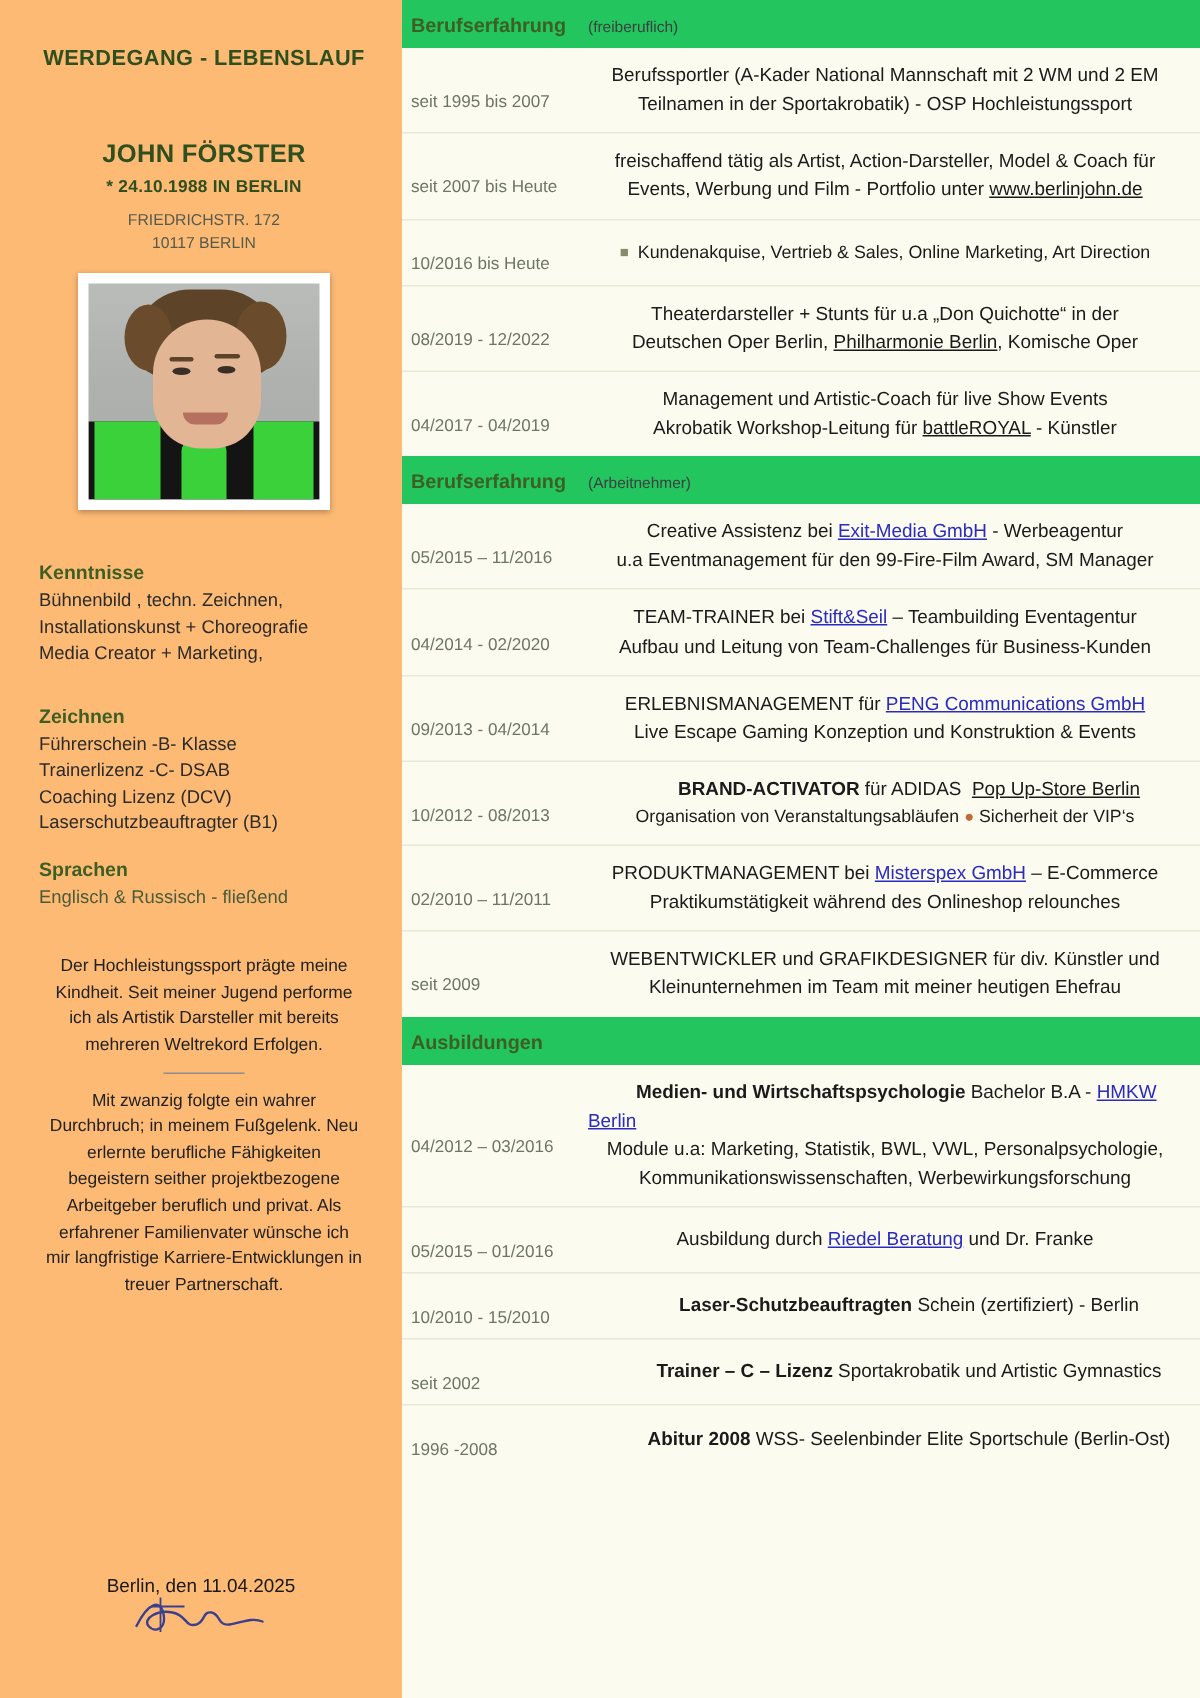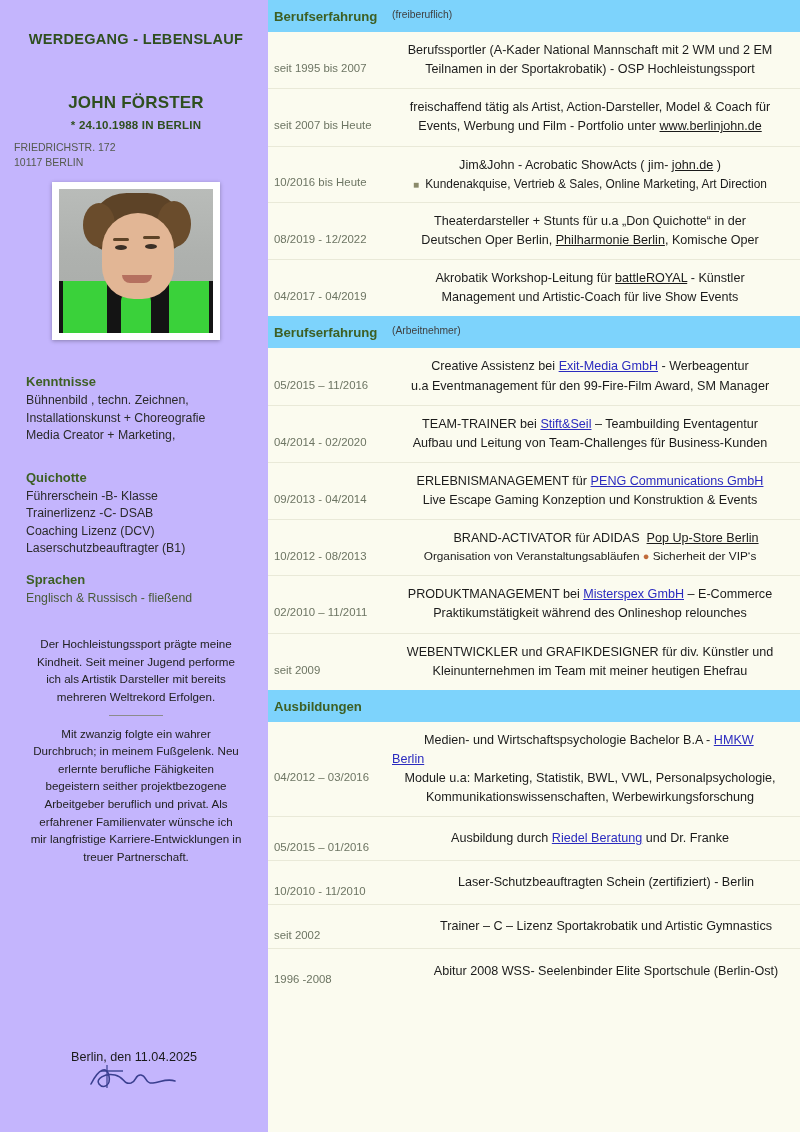--- a/index.html
+++ b/index.html
@@ -9,21 +9,21 @@
     background:#ffffff;
     font-family:"Liberation Sans", sans-serif;
     color:#1a1a1a;
     overflow:hidden;
   }
   .page{position:relative;width:800px;height:1132px;display:flex;}
 
   
   .left{
     width:268px;flex:0 0 268px;
-    background:#c4b5fd;
+    background:#fdba74;
     padding:0 10px 0 14px;
     box-sizing:border-box;
     position:relative;
   }
   .doc-title{
     text-align:center;
     font-size:14.5px;font-weight:bold;
     letter-spacing:.3px;
     color:#2f4f1f;
     margin-top:31px;
@@ -36,21 +36,21 @@
     letter-spacing:.2px;
   }
   .person-born{
     text-align:center;
     font-size:11.5px;font-weight:bold;
     color:#2f4f1f;
     margin-top:6px;
     letter-spacing:.2px;
   }
   .addr{
-    text-align:left;
+    text-align:center;
     font-size:10.5px;
     color:#545a4d;
     margin-top:9px;
     line-height:1.45;
   }
   .photo-wrap{
     margin:12px auto 0 auto;
     width:168px;height:158px;
     background:#ffffff;
     padding:7px;
@@ -108,22 +108,22 @@
   .sig-line{font-size:12.6px;color:#1a1a1a;}
   .sig-mark{display:block;margin:-2px auto 0 auto;}
 
   
   .right{
     flex:1;
     background:#fbfbef;
     position:relative;
   }
   .sec-head-row{
-    background:#7dd3fc;
-    display:flex;align-items:flex-start;
+    background:#22c55e;
+    display:flex;align-items:flex-end;
     padding:9px 0 8px 0;
   }
   .sec-head-row .label{
     width:124px;flex:0 0 124px;
     padding-left:6px;box-sizing:border-box;
     font-size:13.2px;font-weight:bold;color:#3d5f24;
   }
   .sec-head-row .sub{
     font-size:10.3px;color:#3f3f3f;
   }
@@ -150,21 +150,21 @@
     font-size:12.6px;
     line-height:1.52;
     color:#1b1b1b;
     display:flex;flex-direction:column;justify-content:center;align-items:center;
   }
   .row .body .ln{}
   .lnk{
     color:#2b2bbf;text-decoration:underline;
   }
   .lnk-dark{color:#1a1a1a;text-decoration:underline;}
-  .bold{font-weight:normal;padding-left:32px;}
+  .bold{font-weight:bold;padding-left:32px;}
   .small{font-size:11.8px;}
   .bullet-line{display:flex;align-items:flex-start;gap:6px;font-size:11.9px;}
   .bdot{color:#8a8a6a;line-height:1.5;font-size:10px;padding-top:2px;}
   .odot{color:#c06b3a;font-size:11px;}
 </style>
 </head>
 <body>
 
 <div class="page">
 
@@ -201,21 +201,21 @@
     <div class="sec kenntnisse">
       <div class="sec-h">Kenntnisse</div>
       <div class="sec-lines">
         <div>Bühnenbild , techn. Zeichnen,</div>
         <div>Installationskunst + Choreografie</div>
         <div>Media Creator + Marketing,</div>
       </div>
     </div>
 
     <div class="sec lizenzen">
-      <div class="sec-h">Quichotte</div>
+      <div class="sec-h">Zeichnen</div>
       <div class="sec-lines">
         <div>Führerschein -B- Klasse</div>
         <div>Trainerlizenz -C- DSAB</div>
         <div>Coaching Lizenz (DCV)</div>
         <div>Laserschutzbeauftragter (B1)</div>
       </div>
     </div>
 
     <div class="sec sprachen">
       <div class="sec-h">Sprachen</div>
@@ -260,41 +260,40 @@
         <div class="date">seit 2007 bis Heute</div>
         <div class="body">
           <div class="ln">freischaffend tätig als Artist, Action-Darsteller, Model &amp; Coach für</div>
           <div class="ln">Events, Werbung und Film - Portfolio unter <a class="lnk-dark" href="#">www.berlinjohn.de</a></div>
         </div>
       </div>
 
       <div class="row">
         <div class="date">10/2016 bis Heute</div>
         <div class="body">
-          <div class="ln">Jim&amp;John - Acrobatic ShowActs ( jim- <a class="lnk-dark" href="#">john.de</a> )</div>
           <div class="bullet-line">
             <span class="bdot">■</span>
             <span>Kundenakquise, Vertrieb &amp; Sales, Online Marketing, Art Direction</span>
           </div>
         </div>
       </div>
 
       <div class="row">
         <div class="date">08/2019 - 12/2022</div>
         <div class="body">
           <div class="ln">Theaterdarsteller + Stunts für u.a „Don Quichotte“ in der</div>
           <div class="ln">Deutschen Oper Berlin, <a class="lnk-dark" href="#">Philharmonie Berlin</a>, Komische Oper</div>
         </div>
       </div>
 
       <div class="row">
         <div class="date">04/2017 - 04/2019</div>
         <div class="body">
+          <div class="ln">Management und Artistic-Coach für live Show Events</div>
           <div class="ln">Akrobatik Workshop-Leitung für <a class="lnk-dark" href="#">battleROYAL</a> - Künstler</div>
-          <div class="ln">Management und Artistic-Coach für live Show Events</div>
         </div>
       </div>
     </div>
 
     <div class="sec-head-row">
       <div class="label">Berufserfahrung</div>
       <div class="sub">(Arbeitnehmer)</div>
     </div>
     <div class="rows">
 
@@ -363,21 +362,21 @@
       </div>
 
       <div class="row">
         <div class="date">05/2015 – 01/2016</div>
         <div class="body">
           <div class="ln">Ausbildung durch <a class="lnk" href="#">Riedel Beratung</a> und Dr. Franke</div>
         </div>
       </div>
 
       <div class="row">
-        <div class="date">10/2010 - 11/2010</div>
+        <div class="date">10/2010 - 15/2010</div>
         <div class="body">
           <div class="ln"><span class="bold">Laser-Schutzbeauftragten</span> Schein (zertifiziert) - Berlin</div>
         </div>
       </div>
 
       <div class="row">
         <div class="date">seit 2002</div>
         <div class="body">
           <div class="ln"><span class="bold">Trainer – C – Lizenz</span> Sportakrobatik und Artistic Gymnastics</div>
         </div>

